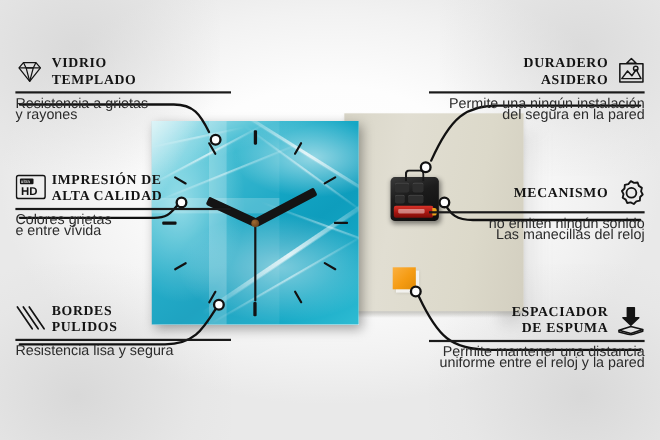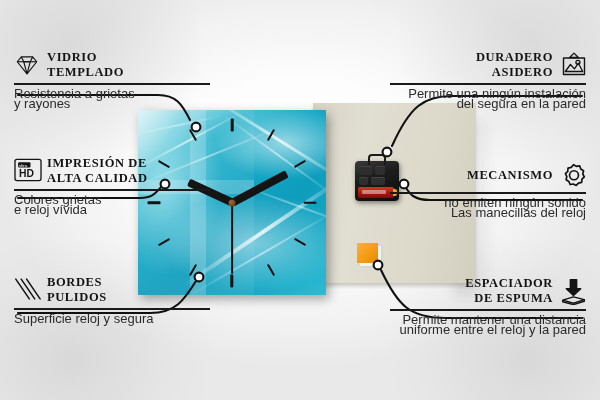--- a/index.html
+++ b/index.html
@@ -222,39 +222,39 @@
           <text x="6.2" y="23" font-family="Liberation Sans, sans-serif" font-weight="bold" font-size="12.6" fill="#141414">HD</text>
         </svg>
       </span>
       <span>
         <span class="ttl" style="display:block">IMPRESIÓN DE</span>
         <span class="ttl" style="display:block">ALTA CALIDAD</span>
       </span>
     </div>
     <div class="rule"></div>
     <div class="desc">Colores grietas</div>
-    <div class="desc">e reloj vívida</div>
+    <div class="desc">e entre vívida</div>
   </div>
 
   <div class="feat left f3">
     <div class="head">
       <span class="ico">
         <svg viewBox="0 0 30 26" width="27" height="24" fill="none" stroke="#141414" stroke-width="1.7" stroke-linecap="round">
           <path d="M2 2 L17 24"></path>
             <path d="M8 2 L23 24"></path>
             <path d="M14 2 L29 24"></path>
         </svg>
       </span>
       <span>
         <span class="ttl" style="display:block">BORDES</span>
         <span class="ttl" style="display:block">PULIDOS</span>
       </span>
     </div>
     <div class="rule"></div>
-    <div class="desc">Superficie reloj y segura</div>
+    <div class="desc">Resistencia lisa y segura</div>
     <div class="desc"></div>
   </div>
 
   <div class="feat right f4">
     <div class="head">
       <span>
         <span class="ttl" style="display:block">DURADERO</span>
         <span class="ttl" style="display:block">ASIDERO</span>
       </span>
       <span class="ico">

